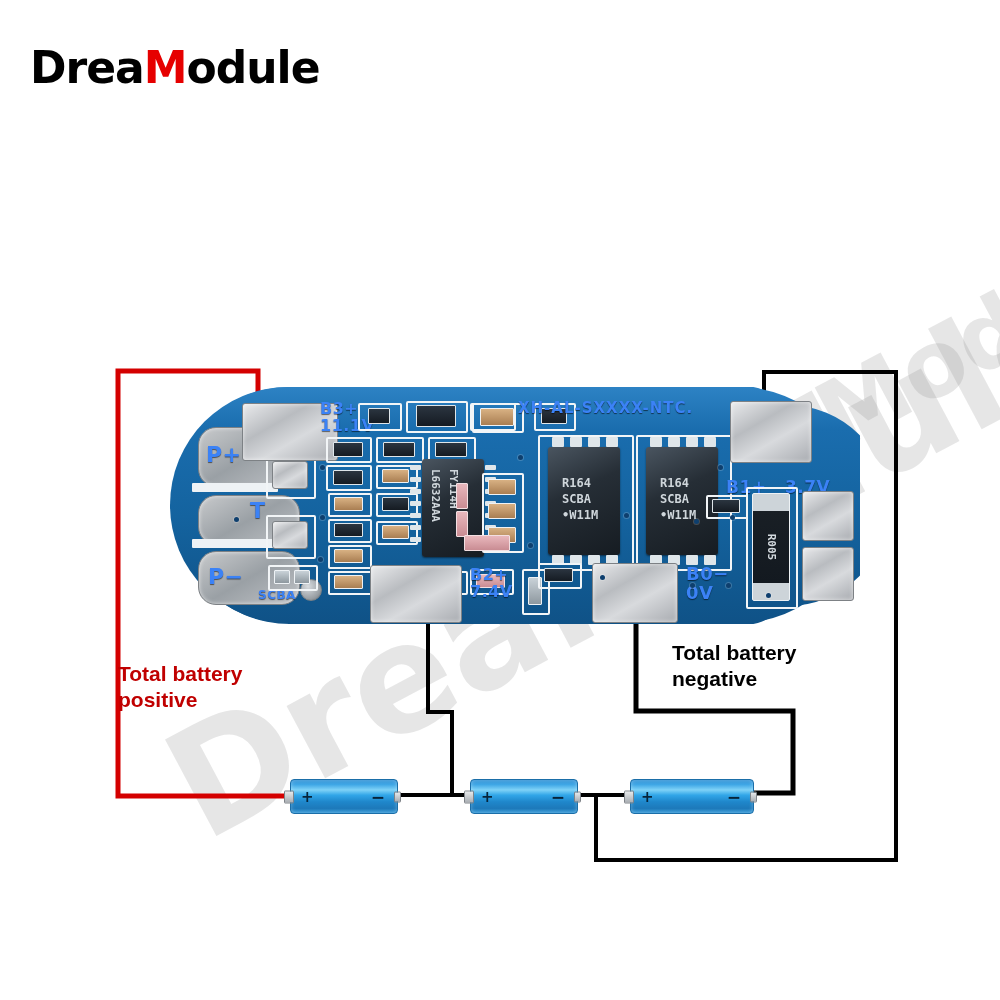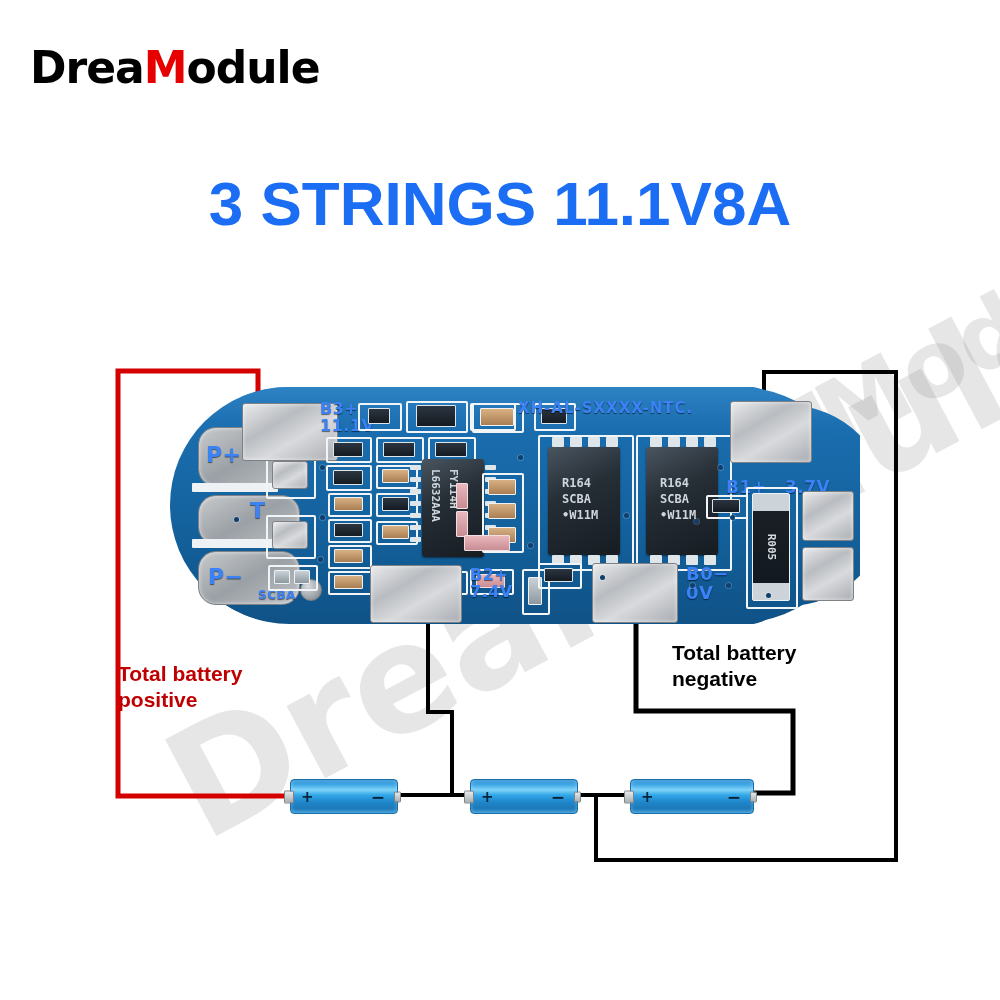--- a/index.html
+++ b/index.html
@@ -211,21 +211,20 @@
 </head>
 <body>
 
 <div id="root">
 
   <div class="watermark wm1">DreaModule</div>
   <div class="watermark wm2">DreaModule</div>
 
   <div class="logo"><span>Drea</span><span class="accent">M</span><span>odule</span></div>
 
-  <div class="title">3 STRINGS 11.1V8A</div>
 
   <svg class="wires" viewBox="0 0 1000 1000">
 
     <path d="M 258 440 L 258 371 L 118 371 L 118 796 L 290 796" fill="none" stroke="#d40000" stroke-width="5"></path>
 
     <path d="M 428 598 L 428 712 L 452 712 L 452 795 L 470 795" fill="none" stroke="#000000" stroke-width="4"></path>
 
     <path d="M 636 598 L 636 711 L 793 711 L 793 793 L 752 793" fill="none" stroke="#000000" stroke-width="5"></path>
 
     <path d="M 764 438 L 764 372 L 896 372 L 896 860 L 596 860 L 596 795 L 625 795" fill="none" stroke="#000000" stroke-width="4"></path>

